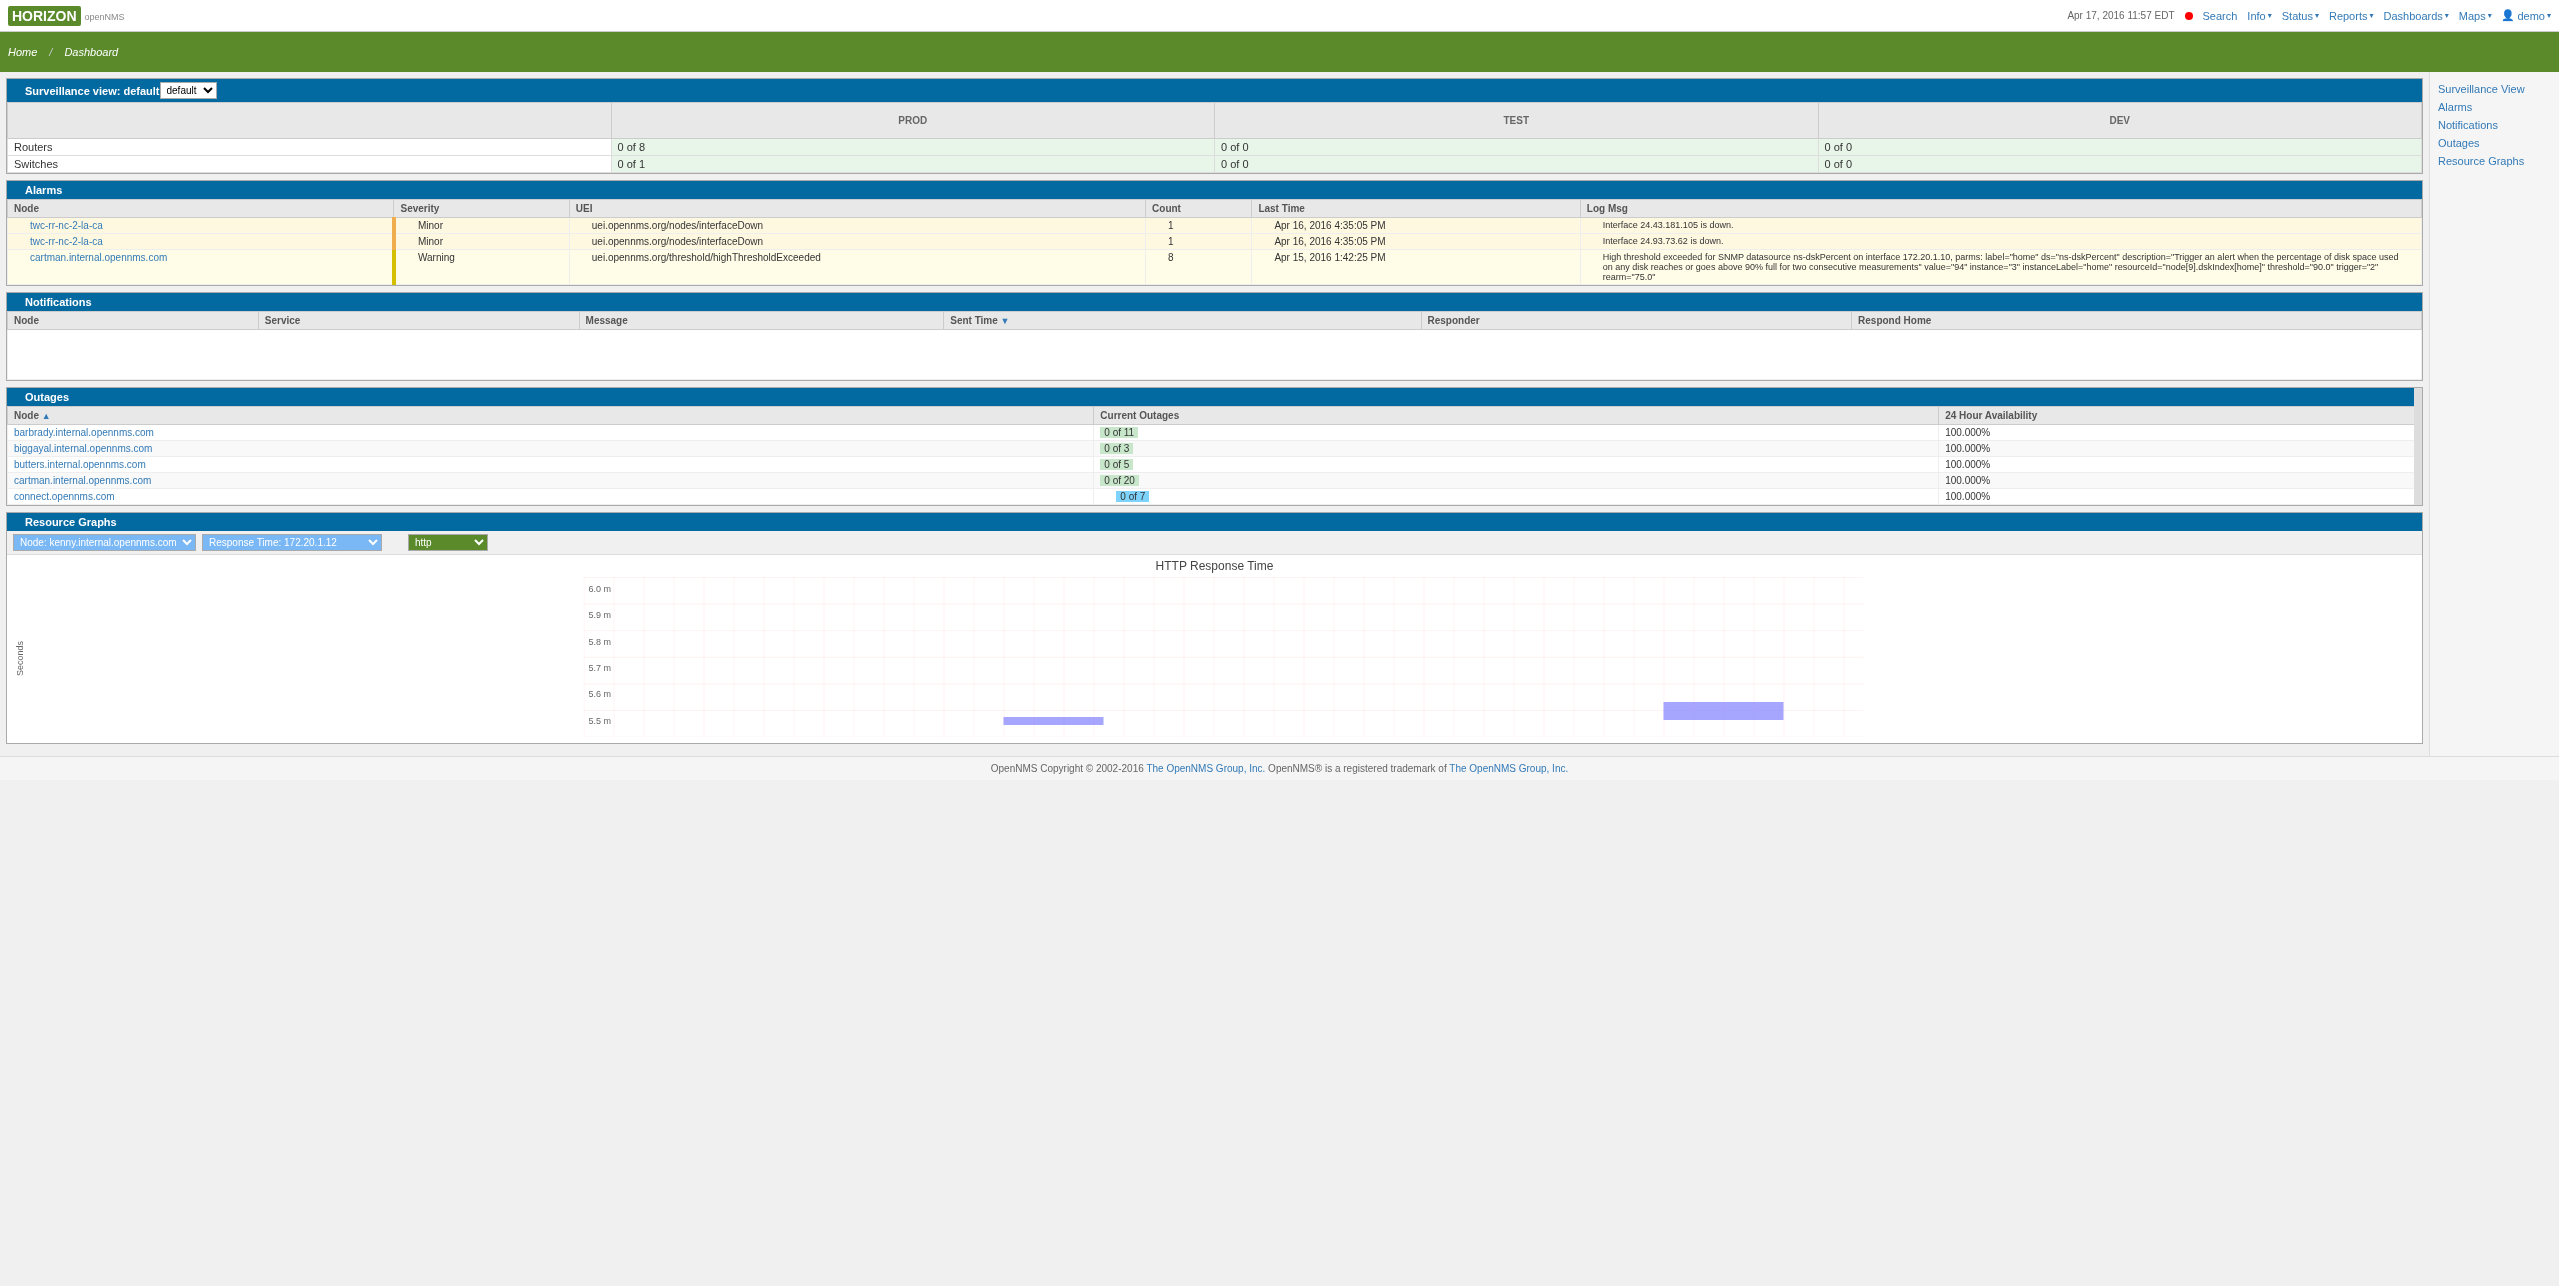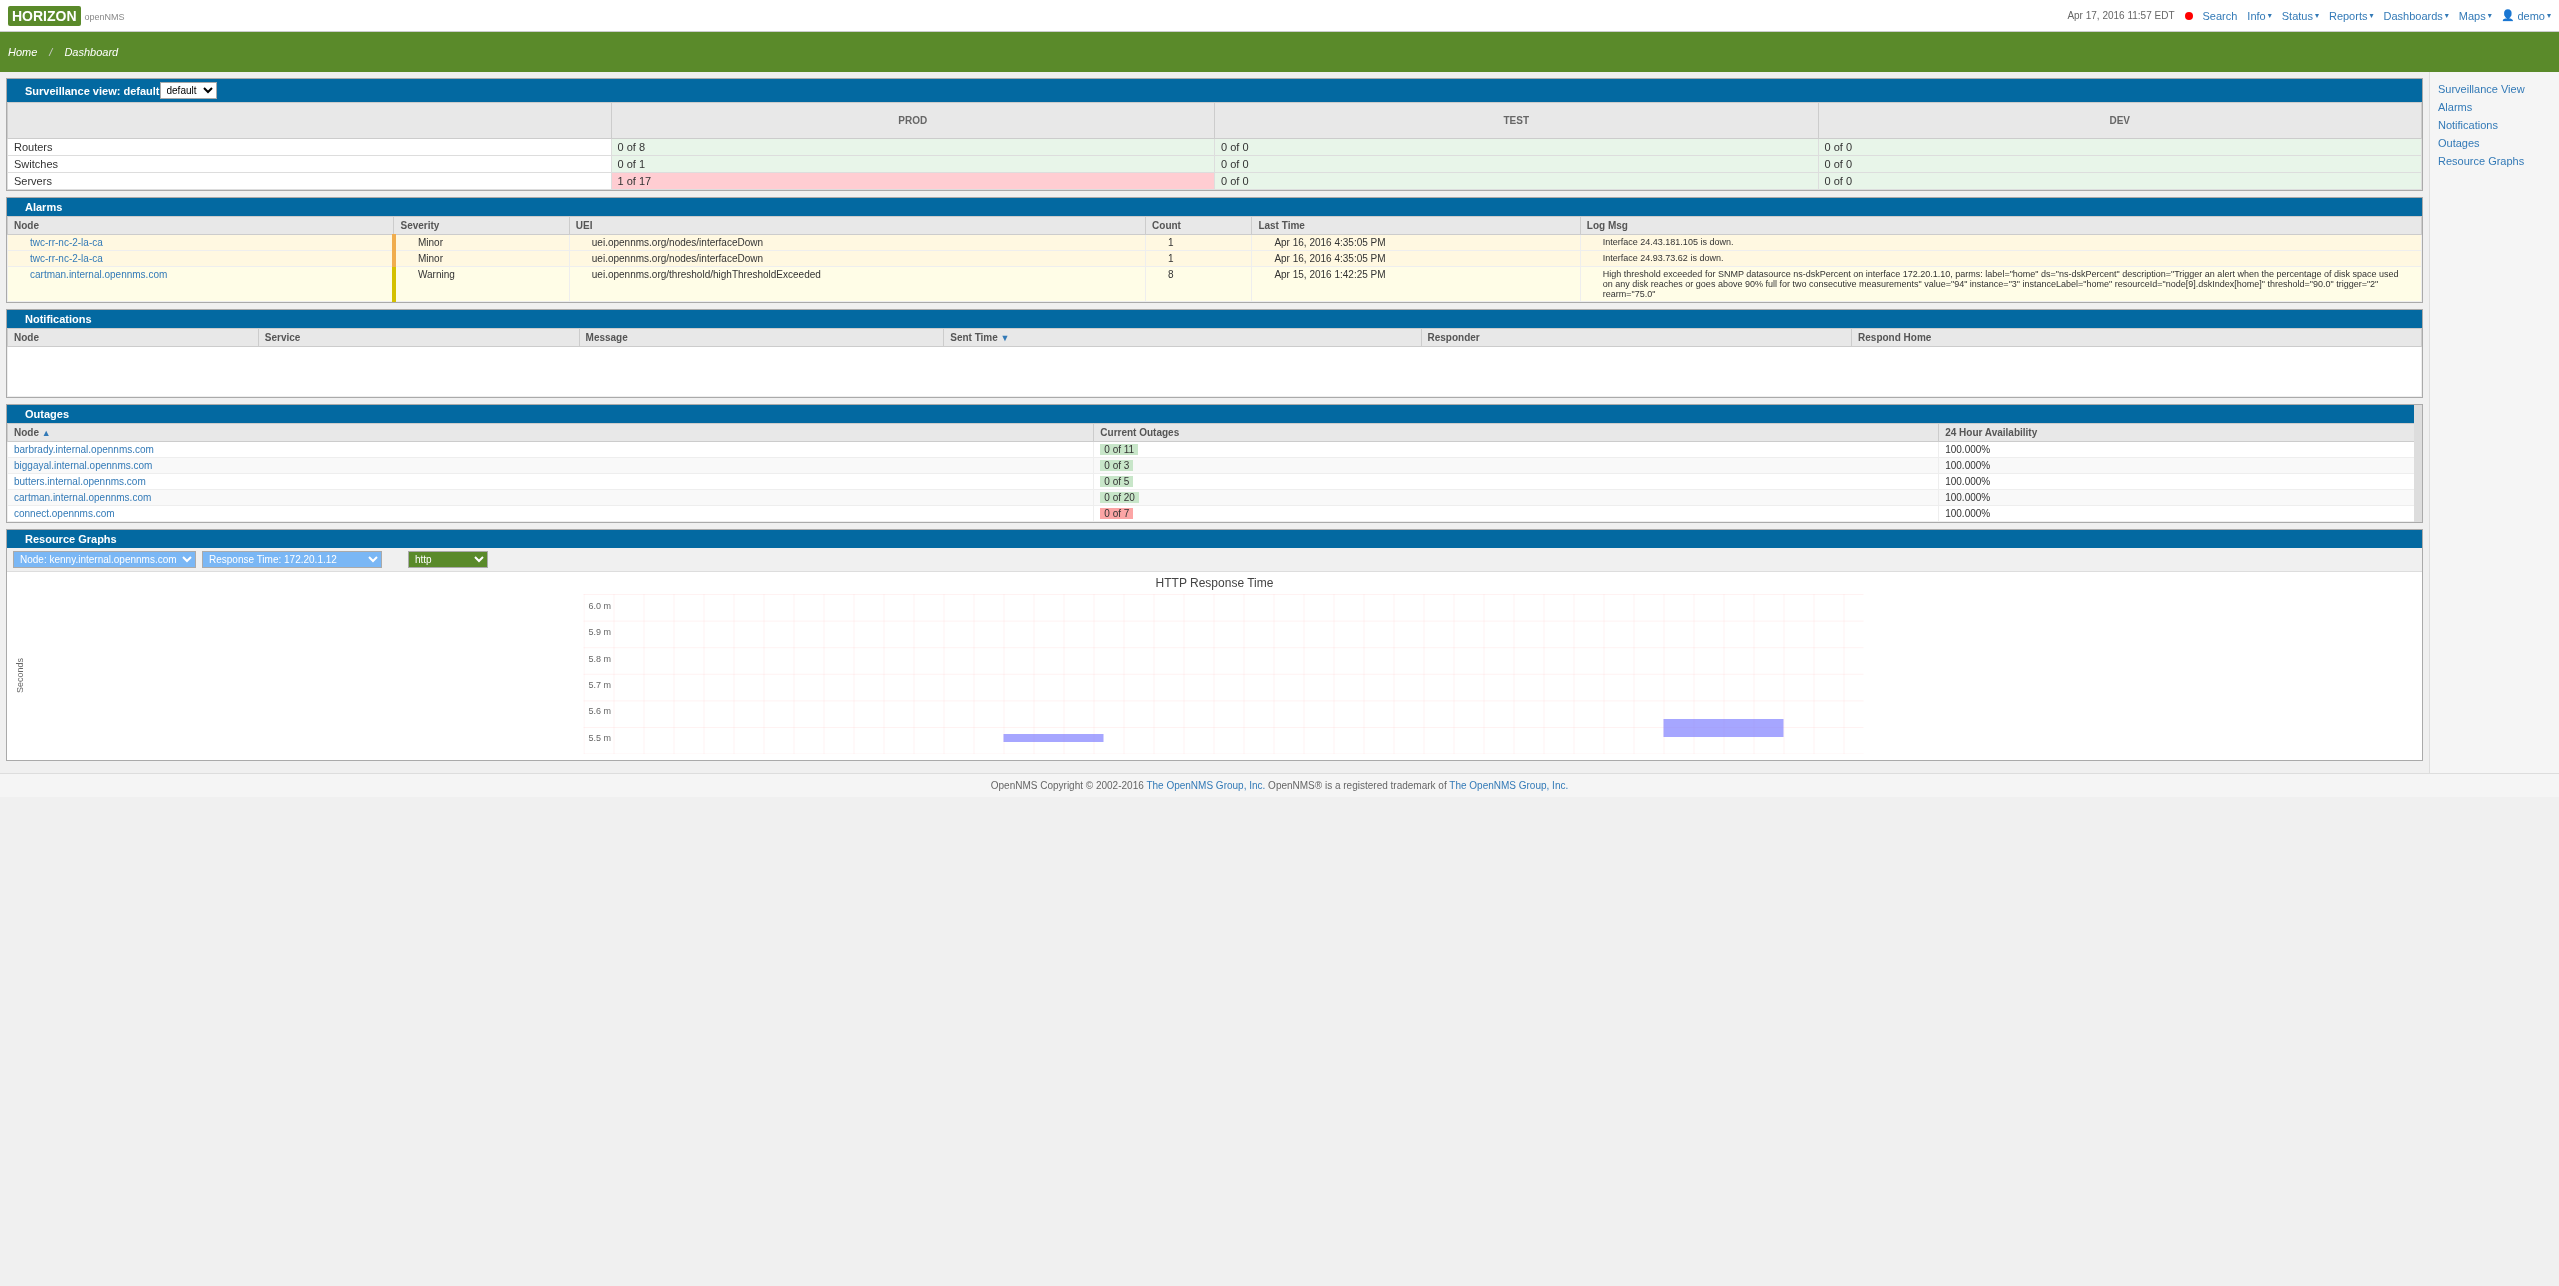--- a/index.html
+++ b/index.html
@@ -262,26 +262,20 @@
           <tbody id="surv-tbody">
           <tr>
       <td>Routers</td>
       <td class="count" style="background:#e8f5e9">0 of 8</td>
       <td class="count" style="background:#e8f5e9">0 of 0</td>
       <td class="count" style="background:#e8f5e9">0 of 0</td>
     </tr>
               <tr>
       <td>Switches</td>
       <td class="count" style="background:#e8f5e9">0 of 1</td>
-      <td class="count" style="background:#e8f5e9">0 of 0</td>
-      <td class="count" style="background:#e8f5e9">0 of 0</td>
-    </tr>
-              <tr>
-      <td>Servers</td>
-      <td class="count" style="background:#ffcdd2">1 of 17</td>
       <td class="count" style="background:#e8f5e9">0 of 0</td>
       <td class="count" style="background:#e8f5e9">0 of 0</td>
     </tr>
             </tbody>
         </table>
       </div>
     </div>
 
     <div class="panel">
       <div class="panel-header">
@@ -385,21 +379,21 @@
       <td><span style="background:#c8e6c9;padding:0 4px;">0 of 5</span></td>
       <td>100.000%</td>
     </tr>
               <tr class="outage-row-odd">
       <td><a class="alarm-link">cartman.internal.opennms.com</a></td>
       <td><span style="background:#c8e6c9;padding:0 4px;">0 of 20</span></td>
       <td>100.000%</td>
     </tr>
               <tr class="outage-row-even">
       <td><a class="alarm-link">connect.opennms.com</a></td>
-      <td><span style="background:#fca5a5;padding:0 4px;">0 of 7</span></td>
+      <td><span style="background:#7dd3fc;padding:0 4px;margin-left:16px;">0 of 7</span></td>
       <td>100.000%</td>
     </tr>
             </tbody>
         </table>
       </div>
       <div class="scroll-indicator"></div>
     </div>
 
     <div class="panel">
       <div class="panel-header">

